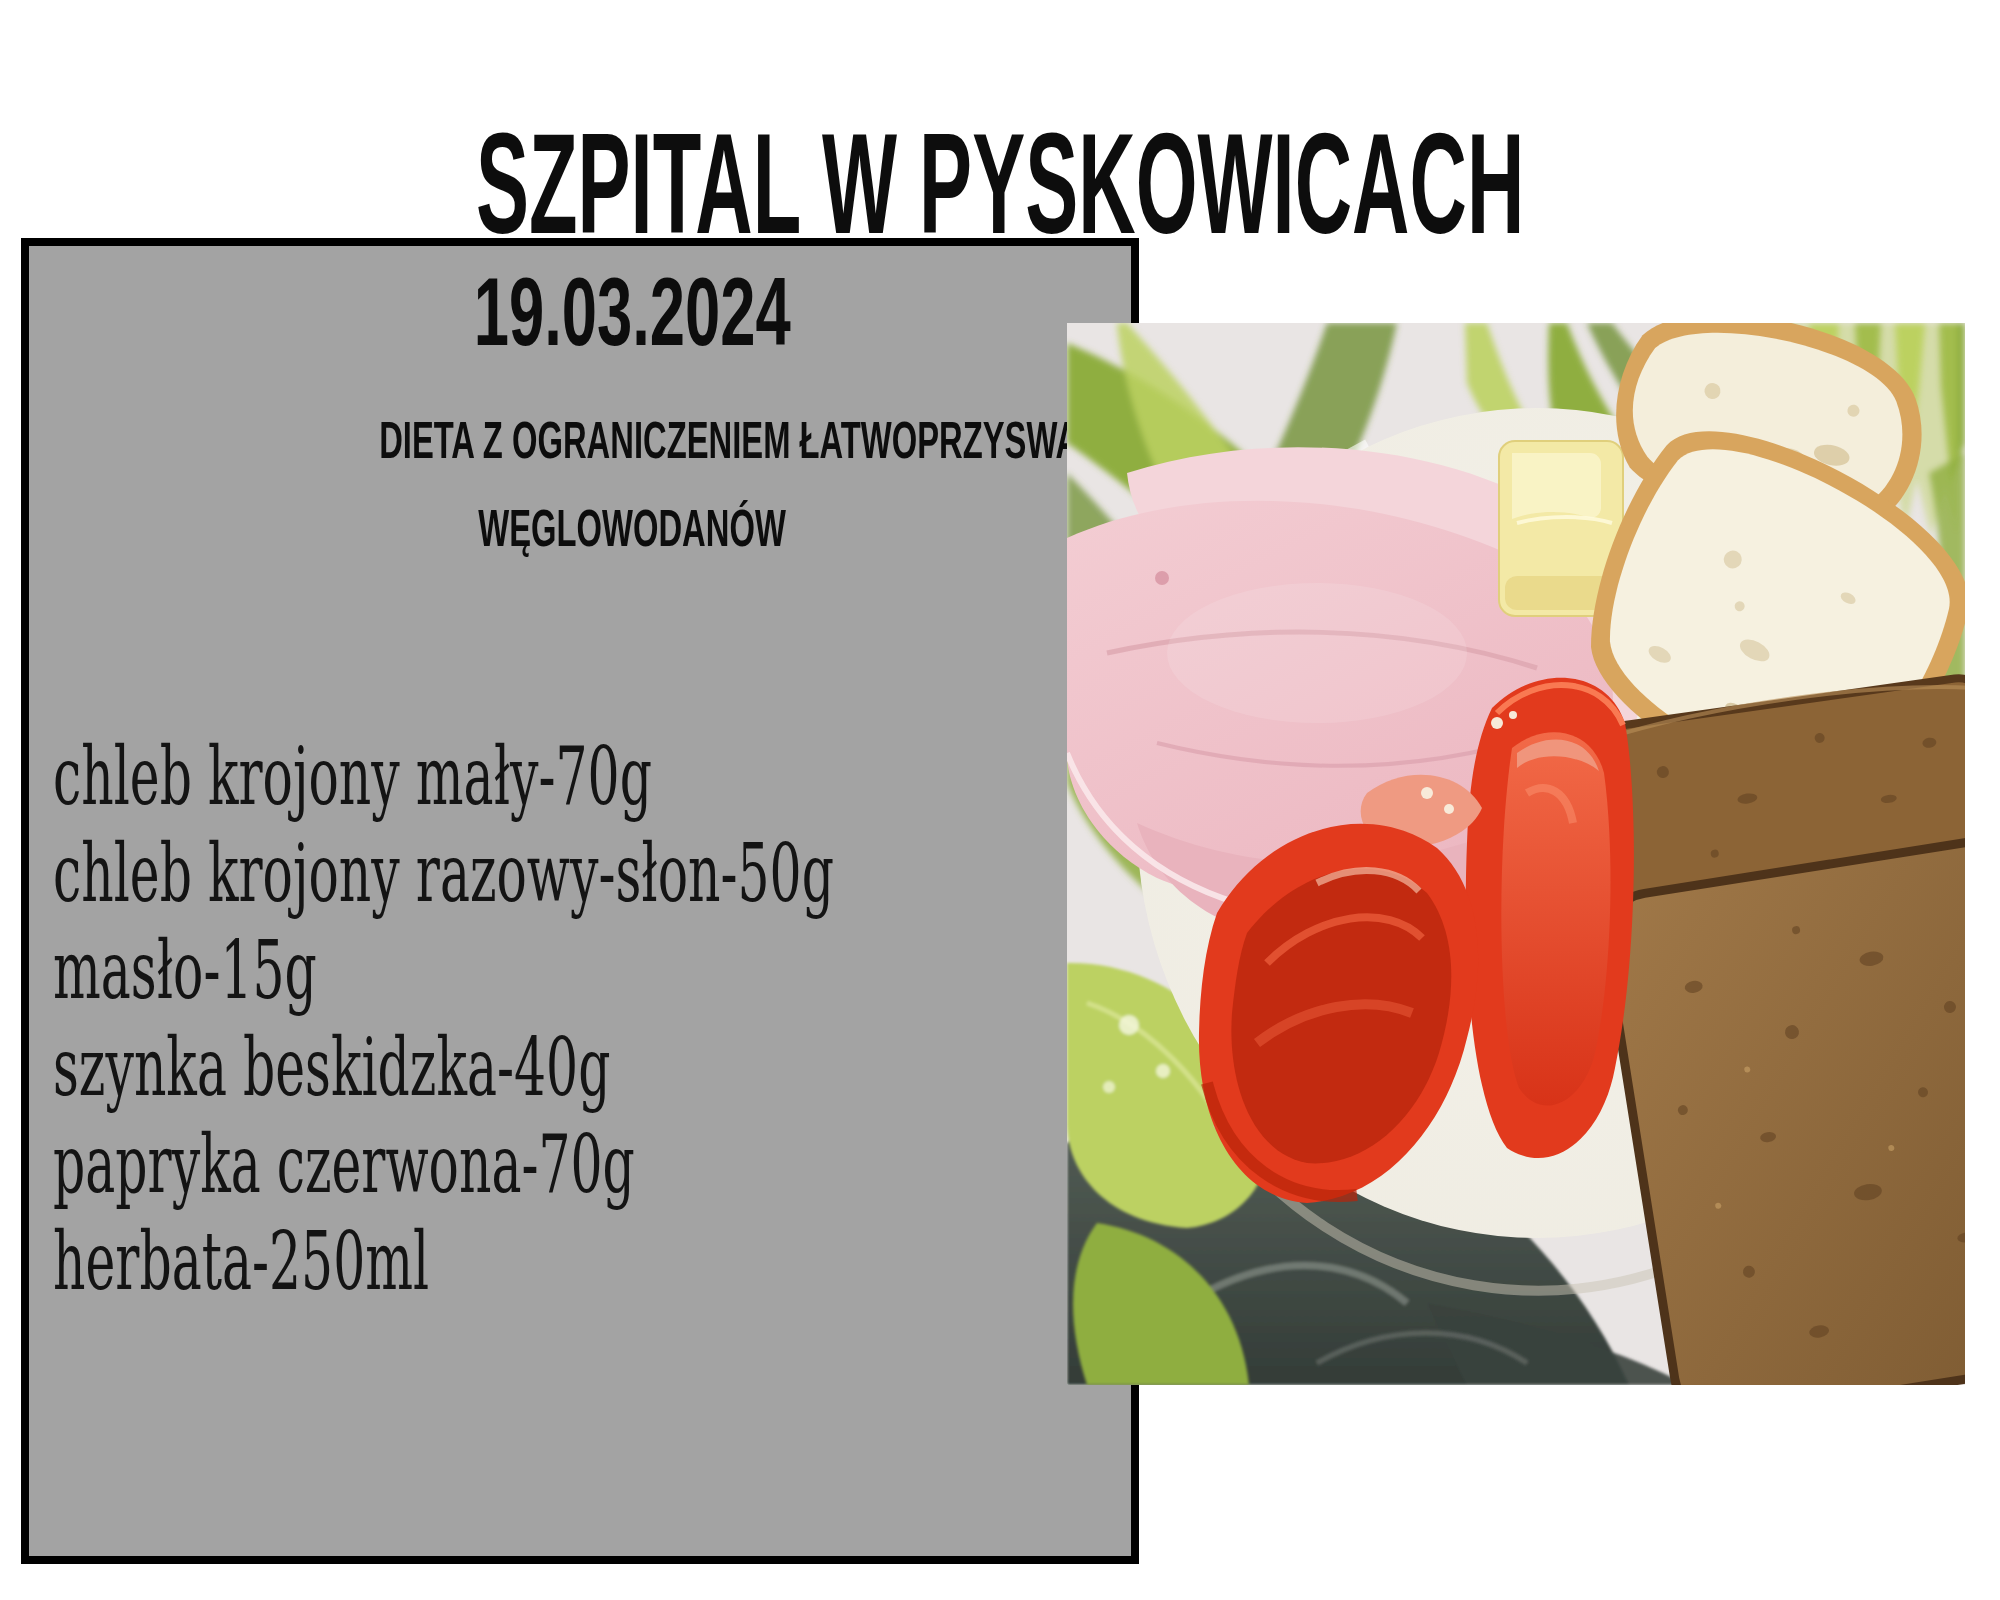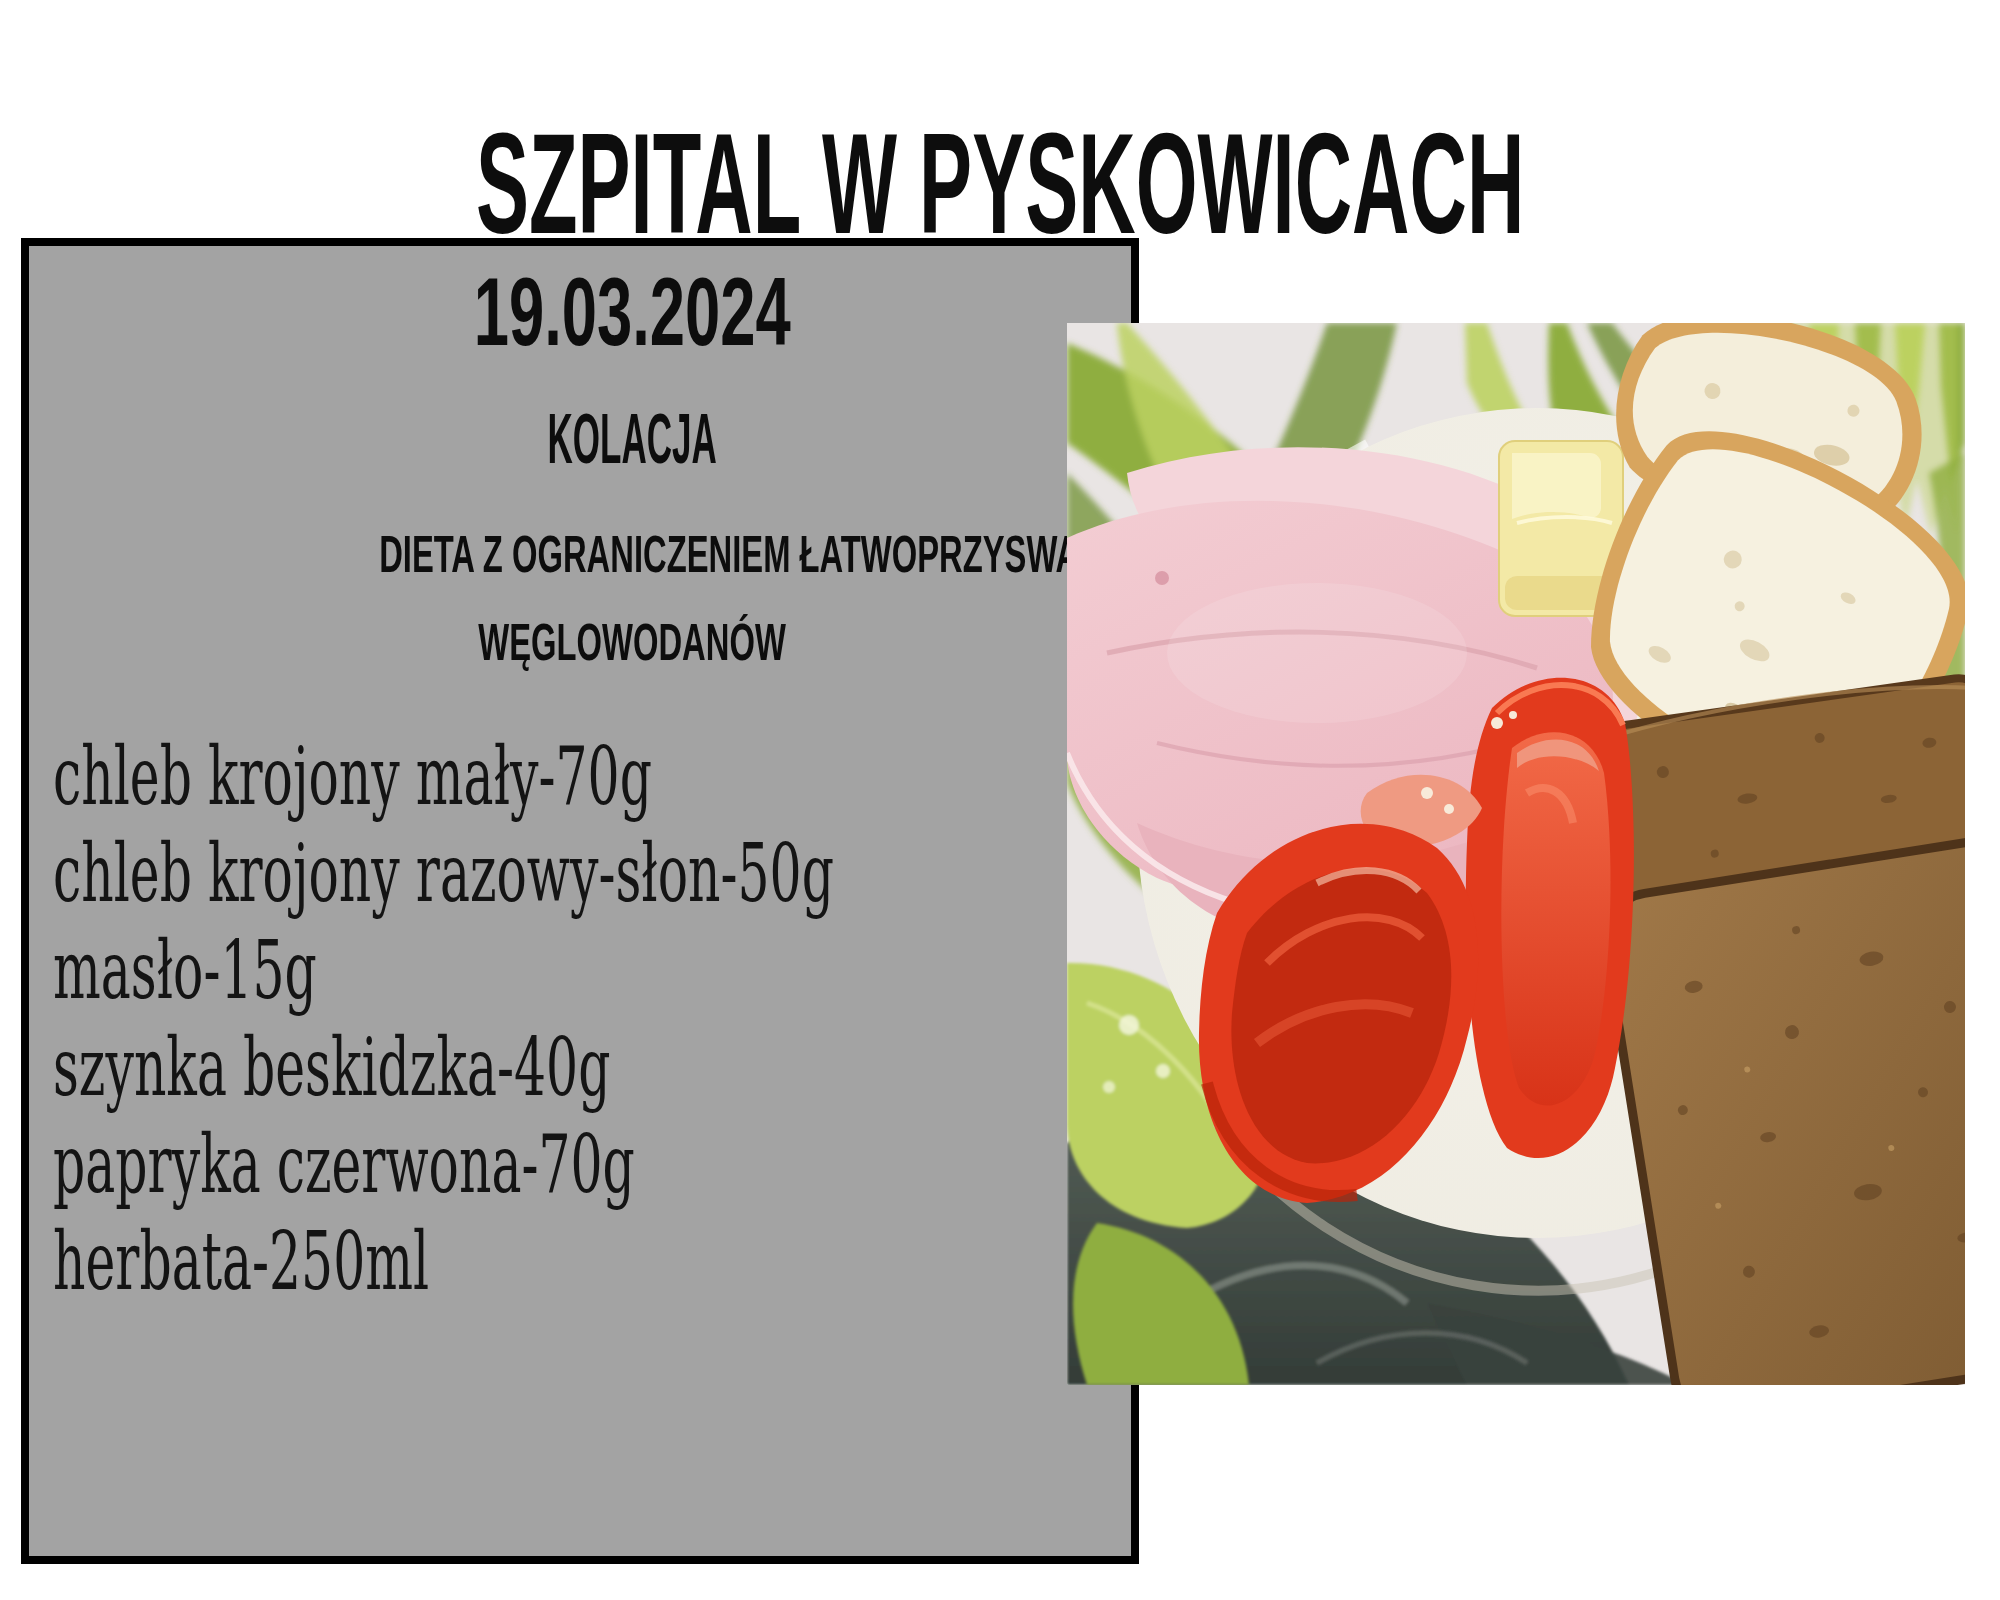--- a/index.html
+++ b/index.html
@@ -35,21 +35,20 @@
 </head>
 <body>
 
 <div class="page">
 
   <h1 class="title"><span class="cond t">SZPITAL W PYSKOWICACH</span></h1>
 
   <section class="card">
     <div class="headings">
       <div class="date"><span class="cond d">19.03.2024</span></div>
-      <div class="meal"><span class="cond m">KOLACJA</span></div>
       <div class="diet">
         <div><span class="cond dl">DIETA Z OGRANICZENIEM ŁATWOPRZYSWAJANYCH</span></div>
         <div><span class="cond dl">WĘGLOWODANÓW</span></div>
       </div>
     </div>
     <ul class="items">
       <li>chleb krojony mały-70g</li>
       <li>chleb krojony razowy-słon-50g</li>
       <li>masło-15g</li>
       <li>szynka beskidzka-40g</li>

